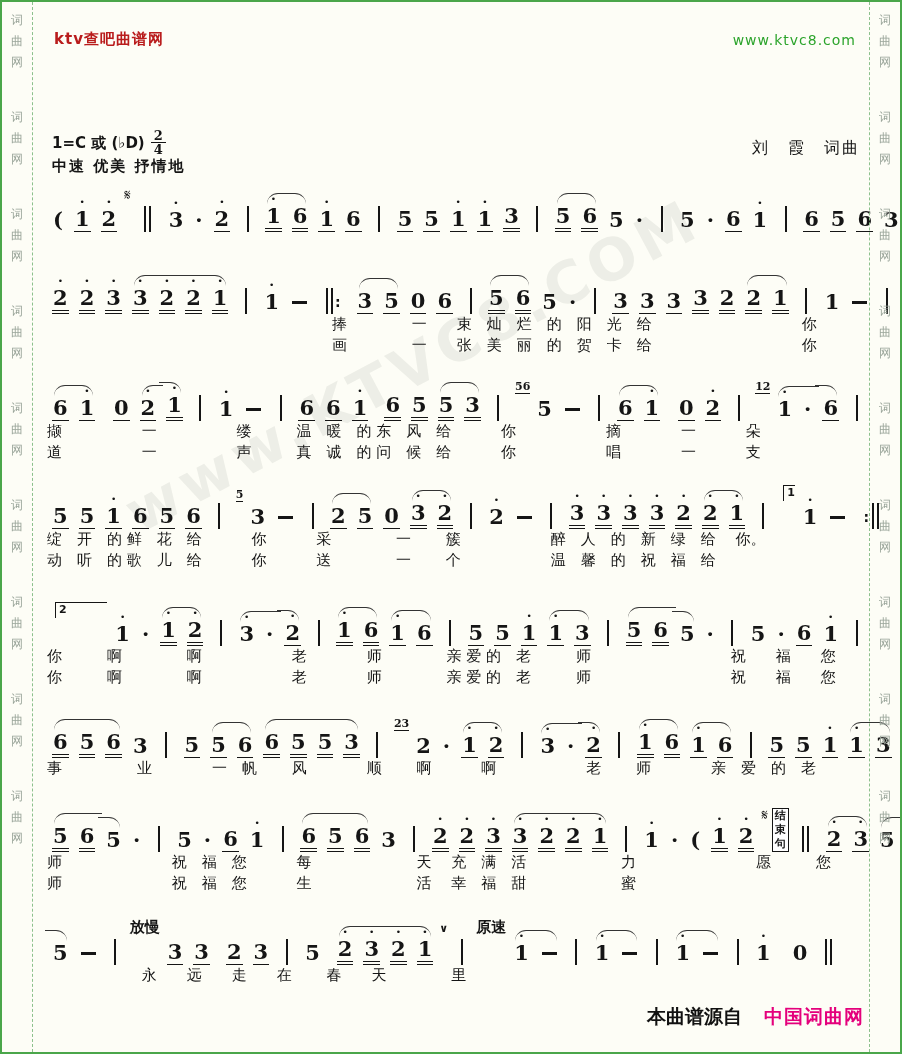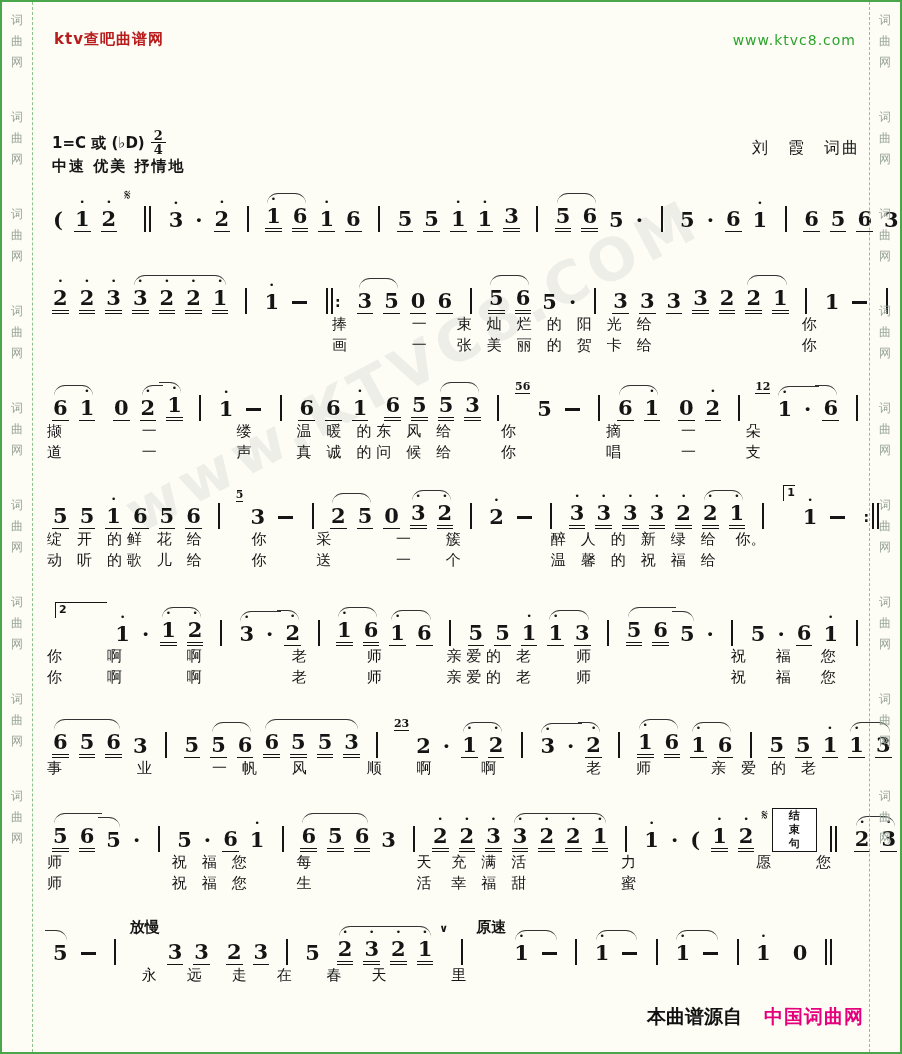--- a/index.html
+++ b/index.html
@@ -44,21 +44,21 @@
   .bar{display:inline-flex;align-items:flex-end;margin:0 10px;height:34px;}
   .bar .bl{width:2px;height:26px;background:#151515;margin:0 1.5px;}
   .bar .dots{font-weight:bold;font-size:14px;line-height:24px;margin:0 1px;}
   .grace{align-self:flex-start;font-size:11px;font-weight:bold;line-height:12px;margin:4px 1px 0 4px;
          border-bottom:1px solid #151515;font-family:"DejaVu Serif",serif;}
   .segno{align-self:flex-start;font-size:15px;line-height:14px;margin:0 2px;}
   .tempomark{align-self:flex-start;font-size:15px;font-weight:bold;line-height:13px;margin:0 2px;}
   .volta{align-self:flex-start;border-left:1.5px solid #151515;border-top:1.5px solid #151515;
          font-size:11px;font-weight:bold;width:54px;height:15px;padding:0 0 0 3px;margin:0 2px 0 8px;}
   .seclabel{align-self:flex-start;border:1.5px solid #151515;font-size:11px;font-weight:bold;
-            padding:0 16px;line-height:14px;background:#fff;margin:0 2px;}
+            padding:0 2px;line-height:14px;background:#fff;margin:0 2px;}
   .breath{align-self:flex-start;font-size:11px;font-weight:bold;line-height:12px;margin:2px 1px;}
   .sp{display:inline-block;height:1px;}
   .lyr{font-family:"DejaVu Serif",serif;font-size:15px;line-height:21px;white-space:pre;letter-spacing:0;}
   
   #footer{position:absolute;right:36px;bottom:22px;display:flex;align-items:center;gap:22px;z-index:2;}
   #footer-prefix{font-size:19px;font-weight:bold;color:#111;}
   #footer-site{font-size:19px;font-weight:bold;color:#e4007c;letter-spacing:1px;}
 </style>
 </head>
 <body>

